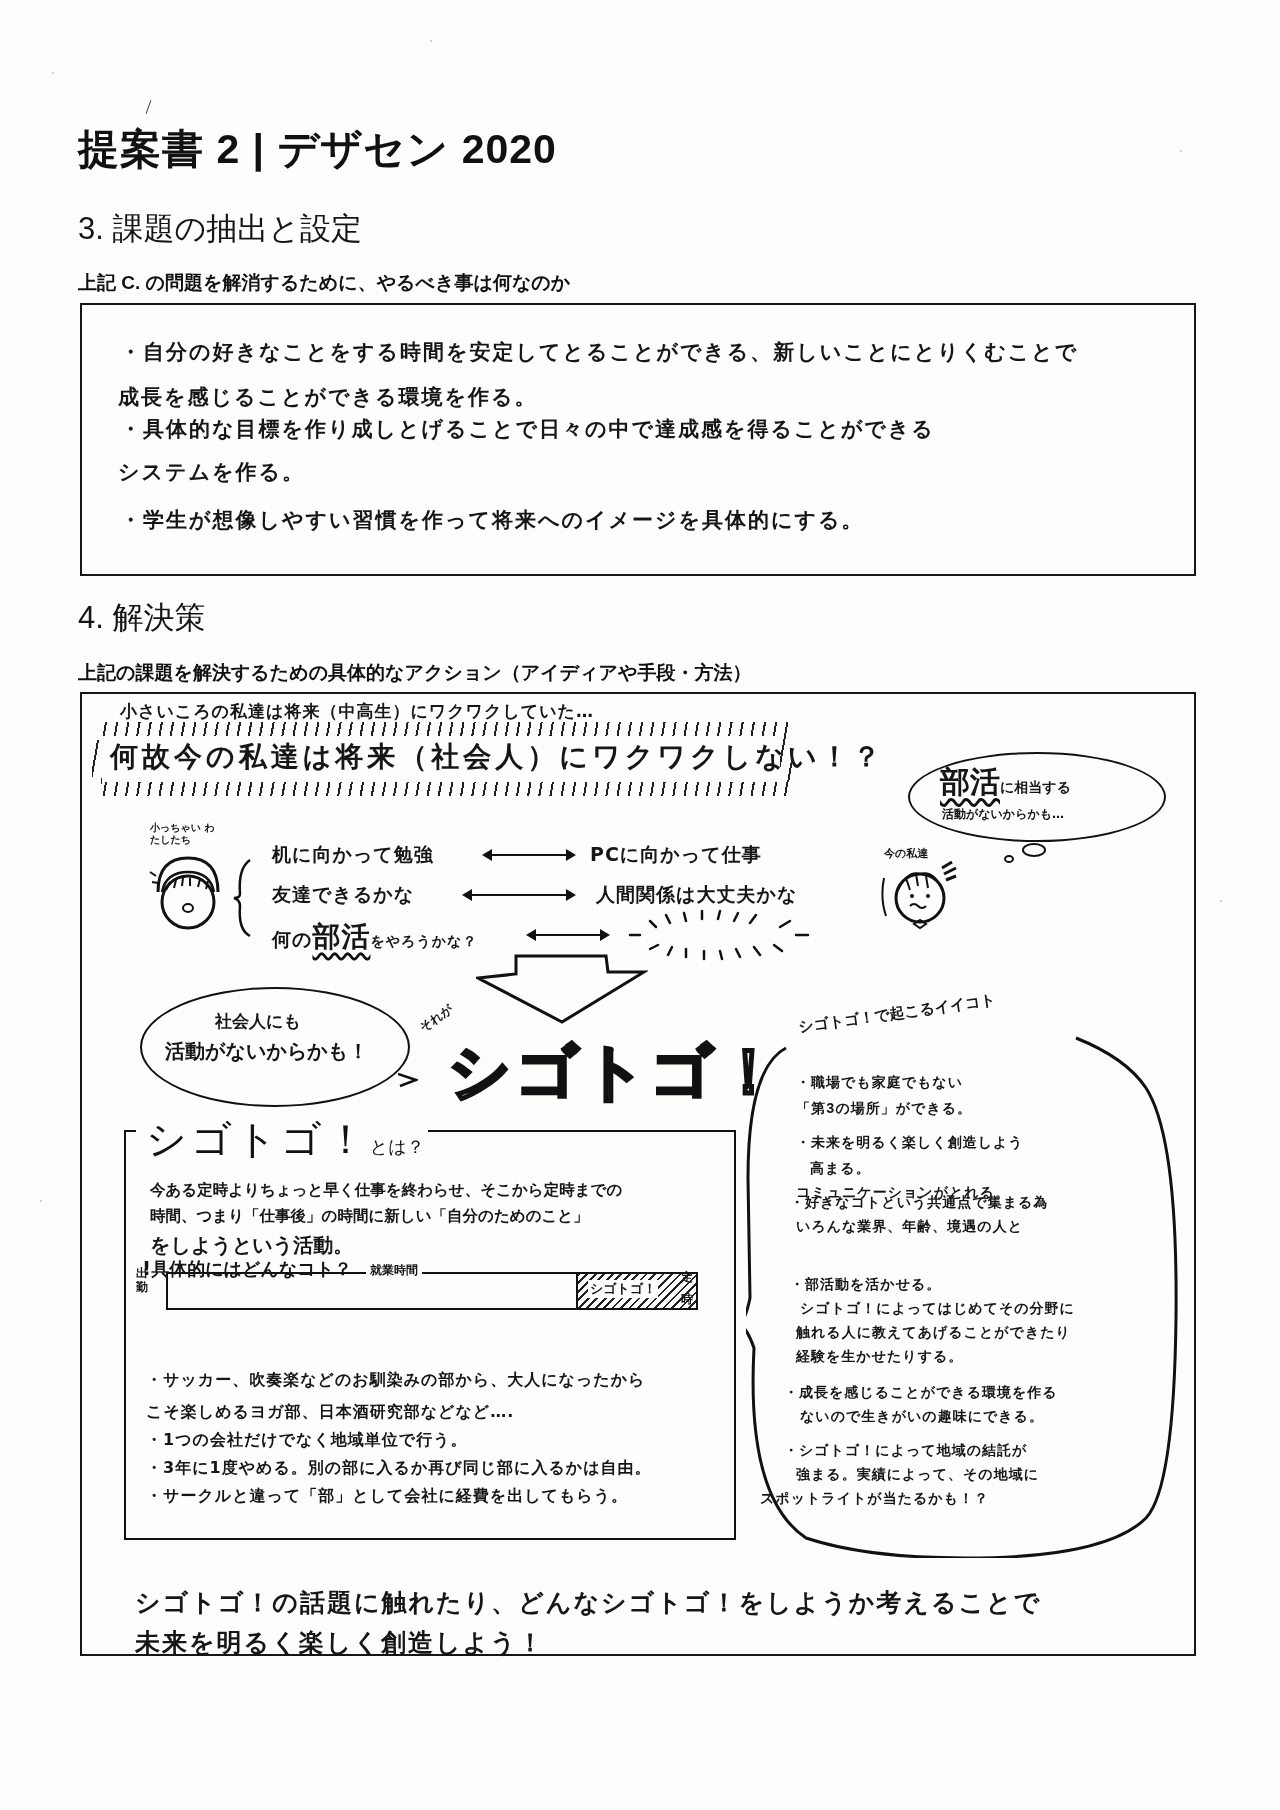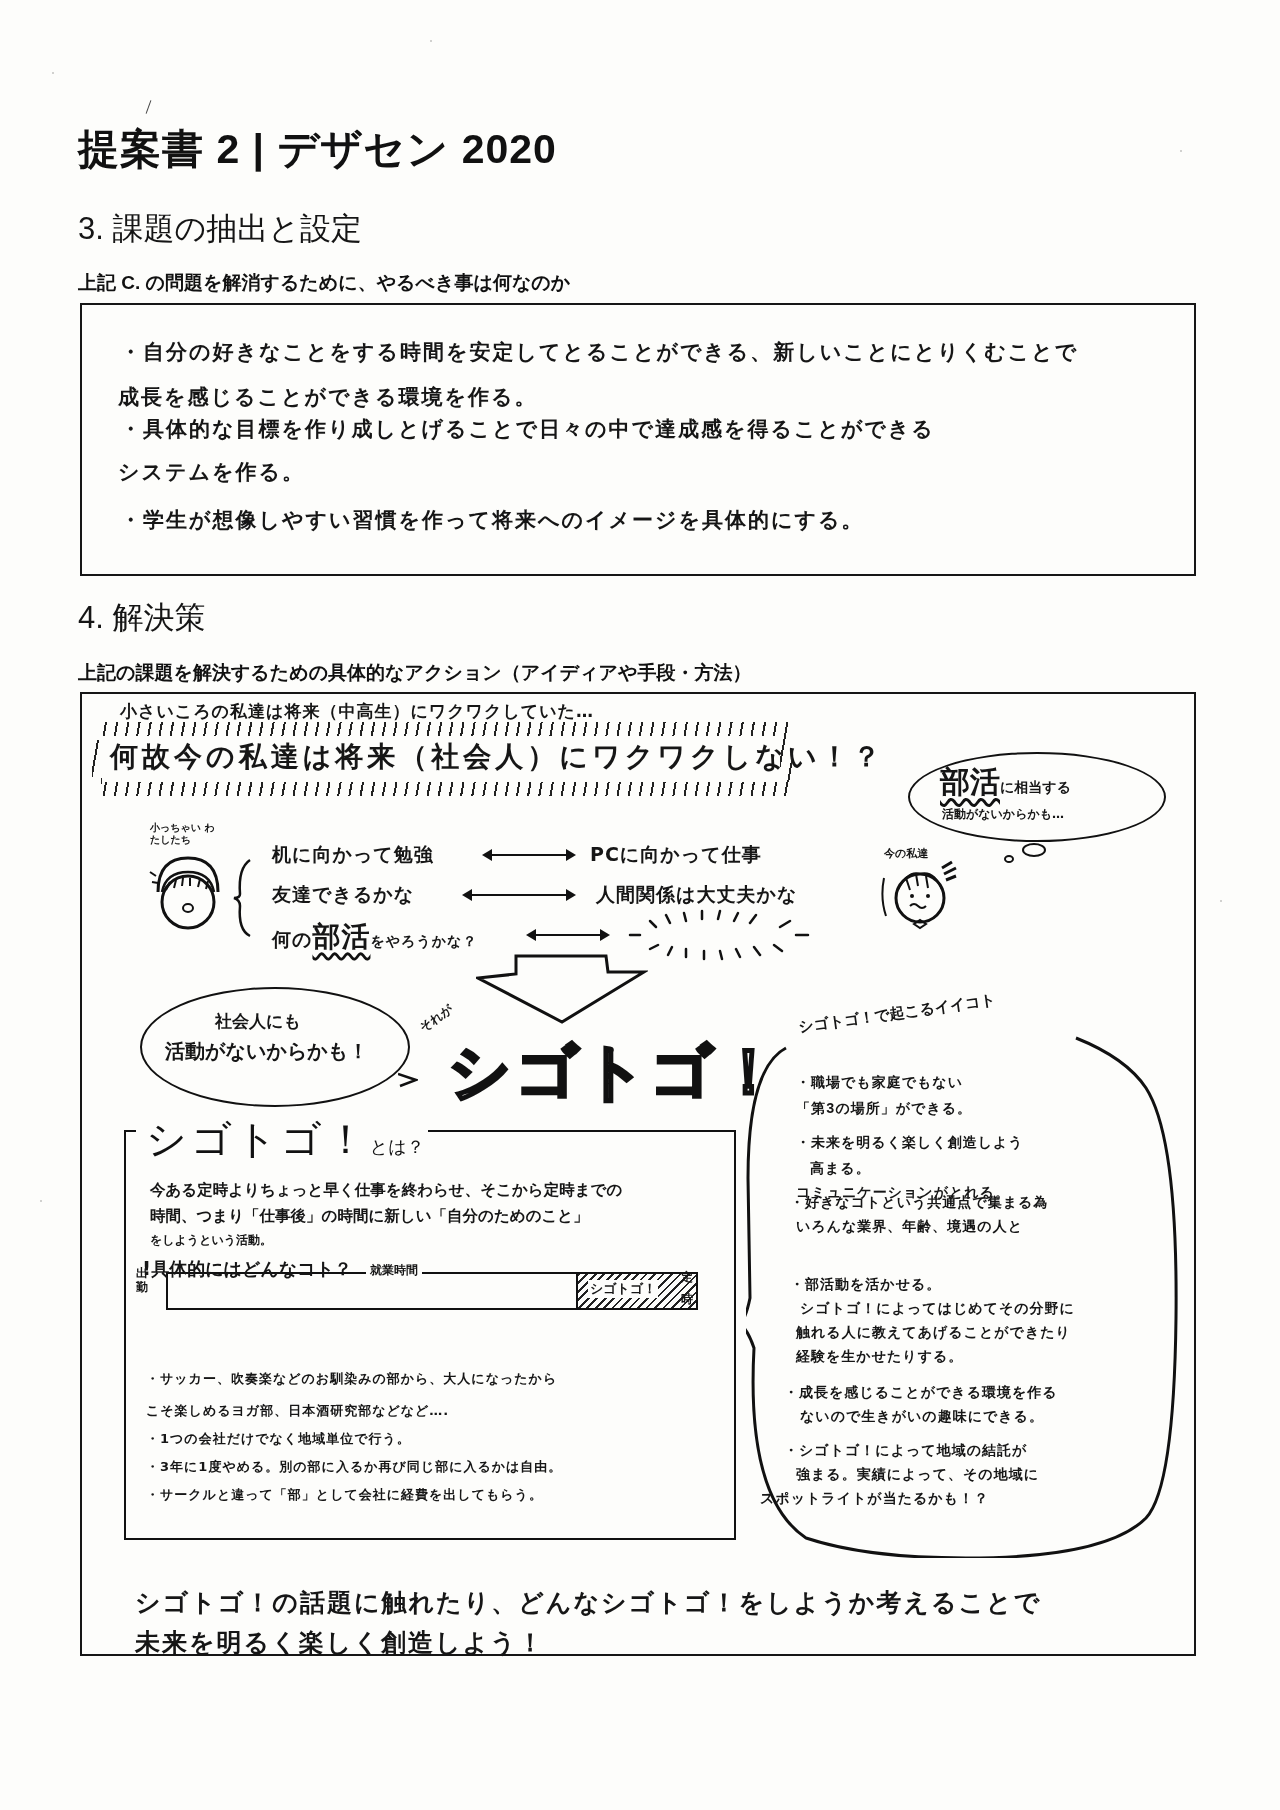--- a/index.html
+++ b/index.html
@@ -23,21 +23,21 @@
 
   .cmp-row { position: absolute; font-size: 19px; white-space: nowrap; letter-spacing: 1px; }
   .arrow { position: absolute; height: 2px; background: #111; }
   .arrow::before, .arrow::after { content: ""; position: absolute; top: -5px; width: 0; height: 0; border-top: 6px solid transparent; border-bottom: 6px solid transparent; }
   .arrow::before { left: -2px; border-right: 10px solid #111; }
   .arrow::after { right: -2px; border-left: 10px solid #111; }
 
   .bubble { position: absolute; border: 2.5px solid #111; border-radius: 50%; background: transparent; }
   .wavy { text-decoration: underline wavy #111; text-underline-offset: 6px; }
 
-  .list-item { position: absolute; font-size: 13px; white-space: nowrap; letter-spacing: 1px; }
+  .list-item { position: absolute; font-size: 16px; white-space: nowrap; letter-spacing: 1px; }
   .merit-line { position: absolute; font-size: 14px; white-space: nowrap; letter-spacing: 1px; font-family: Liberation Mono, monospace; }
   .closing { position: absolute; left: 135px; font-size: 25px; letter-spacing: 2px; white-space: nowrap; }
 </style>
 </head>
 <body>
 
 <div class="speck" style="left:52px;top:72px"></div>
 <div class="speck" style="left:430px;top:40px"></div>
 <div class="speck" style="left:1180px;top:150px"></div>
 <div class="speck" style="left:1220px;top:900px"></div>
@@ -164,21 +164,21 @@
 <div class="abs" style="left:448px;top:1030px;font-family:'DejaVu Sans',sans-serif;font-weight:bold;font-size:62px;color:#fdfdfb;-webkit-text-stroke:3px #111;letter-spacing:4px;white-space:nowrap">シゴトゴ！</div>
 
 <div class="abs" style="left:124px;top:1130px;width:612px;height:410px;border:2.5px solid #111;border-top:none"></div>
 <div class="abs" style="left:124px;top:1130px;width:12px;border-top:2.5px solid #111"></div>
 <div class="abs" style="left:428px;top:1130px;width:308px;border-top:2.5px solid #111"></div>
 <div class="abs" style="left:146px;top:1112px;white-space:nowrap">
   <span style="font-size:40px;letter-spacing:4px;font-weight:normal">シゴトゴ！</span><span style="font-size:18px">とは？</span>
 </div>
 <div class="abs hand" style="left:150px;top:1180px;font-size:15.5px;white-space:nowrap">今ある定時よりちょっと早く仕事を終わらせ、そこから定時までの</div>
 <div class="abs hand" style="left:150px;top:1206px;font-size:15.5px;white-space:nowrap">時間、つまり「仕事後」の時間に新しい「自分のためのこと」</div>
-<div class="abs hand" style="left:150px;top:1232px;font-size:12px;white-space:nowrap">をしようという活動。</div>
+<div class="abs hand" style="left:150px;top:1232px;font-size:20px;white-space:nowrap">をしようという活動。</div>
 
 <div class="abs hand" style="left:136px;top:1266px;font-size:12px;width:14px;line-height:14px">出勤</div>
 <div class="abs" style="left:166px;top:1272px;width:532px;height:38px;border:2.5px solid #111"></div>
 <div class="abs" style="left:576px;top:1272px;width:122px;height:38px;border:2.5px solid #111;background:repeating-linear-gradient(-45deg,#fdfdfb 0 4px,#222 4px 6px)"></div>
 <div class="abs hand" style="left:588px;top:1280px;font-size:13px;background:#fdfdfb;padding:0 2px">シゴトゴ！</div>
 <div class="abs hand" style="left:366px;top:1262px;font-size:12px;background:#fdfdfb;padding:0 4px">就業時間</div>
 <div class="abs hand" style="left:681px;top:1266px;font-size:12px;width:14px;line-height:22px">定時</div>
 
 <div class="abs hand" style="left:142px;top:1256px;font-size:18px;white-space:nowrap">
   <span style="font-size:20px">!</span><span>具体的にはどんなコト？</span>

